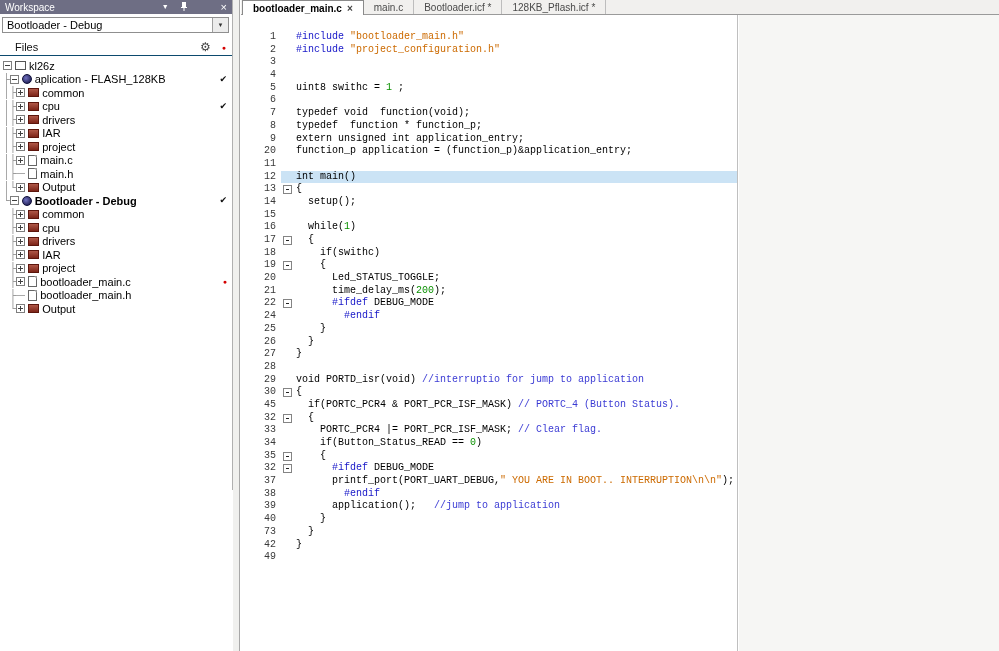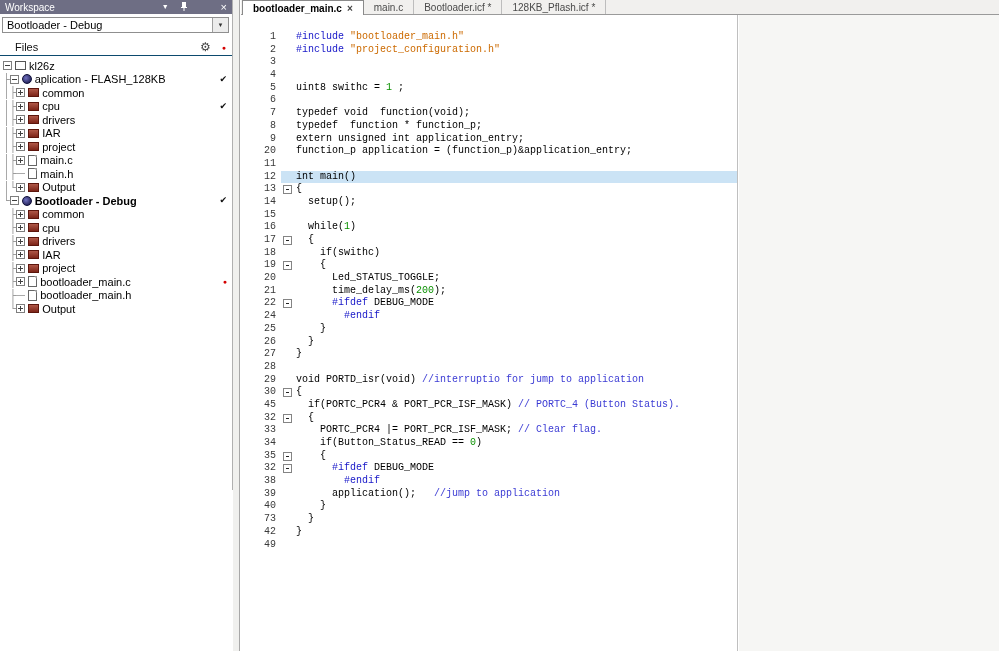--- a/index.html
+++ b/index.html
@@ -432,20 +432,25 @@
           <span class="ct"><span>    {</span></span>
         </div>
         <div class="code-row">
           <span class="ln">32</span>
           <span class="foldcol">
             <span class="foldbox"></span>
           </span>
           <span class="ct"><span>      </span><span class="tok-pp">#ifdef</span><span> DEBUG_MODE</span></span>
         </div>
         <div class="code-row">
+          <span class="ln">37</span>
+          <span class="foldcol"></span>
+          <span class="ct"><span>      printf_port(PORT_UART_DEBUG,</span><span class="tok-str">" YOU ARE IN BOOT.. INTERRUPTION\n\n"</span><span>);</span></span>
+        </div>
+        <div class="code-row">
           <span class="ln">38</span>
           <span class="foldcol"></span>
           <span class="ct"><span>        </span><span class="tok-pp">#endif</span></span>
         </div>
         <div class="code-row">
           <span class="ln">39</span>
           <span class="foldcol"></span>
           <span class="ct"><span>      application();   </span><span class="tok-com">//jump to application</span></span>
         </div>
         <div class="code-row">

